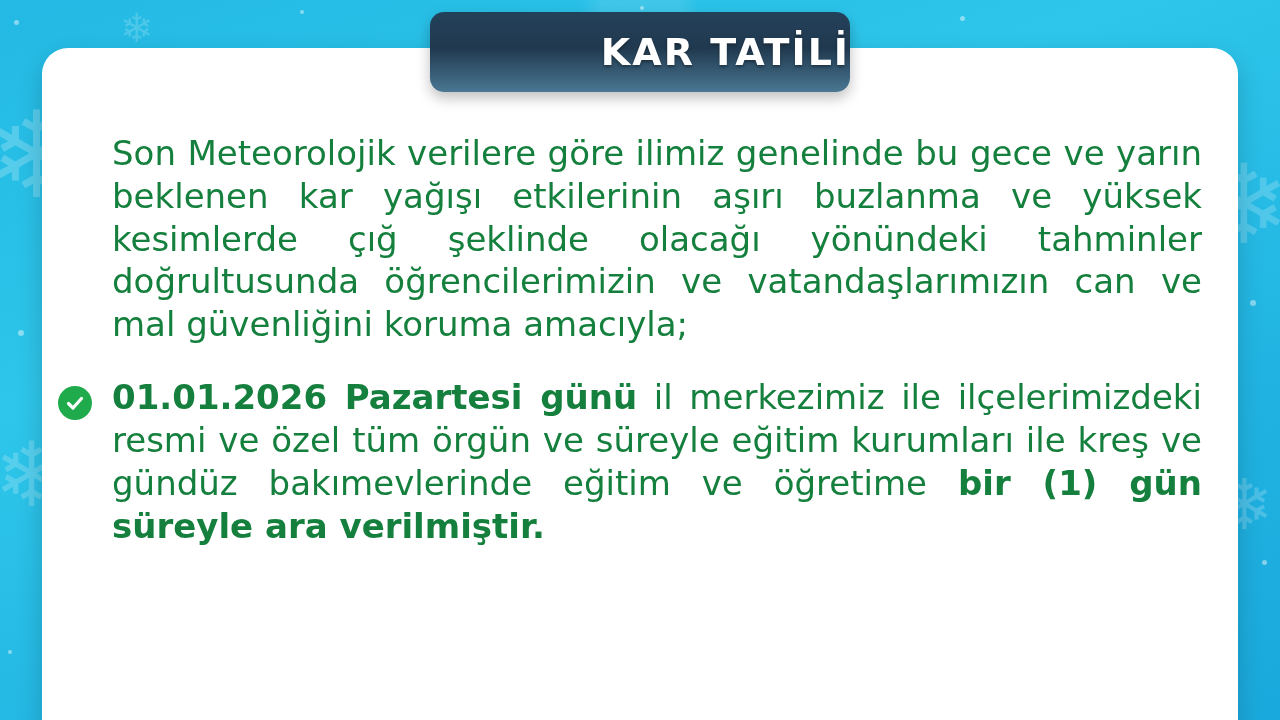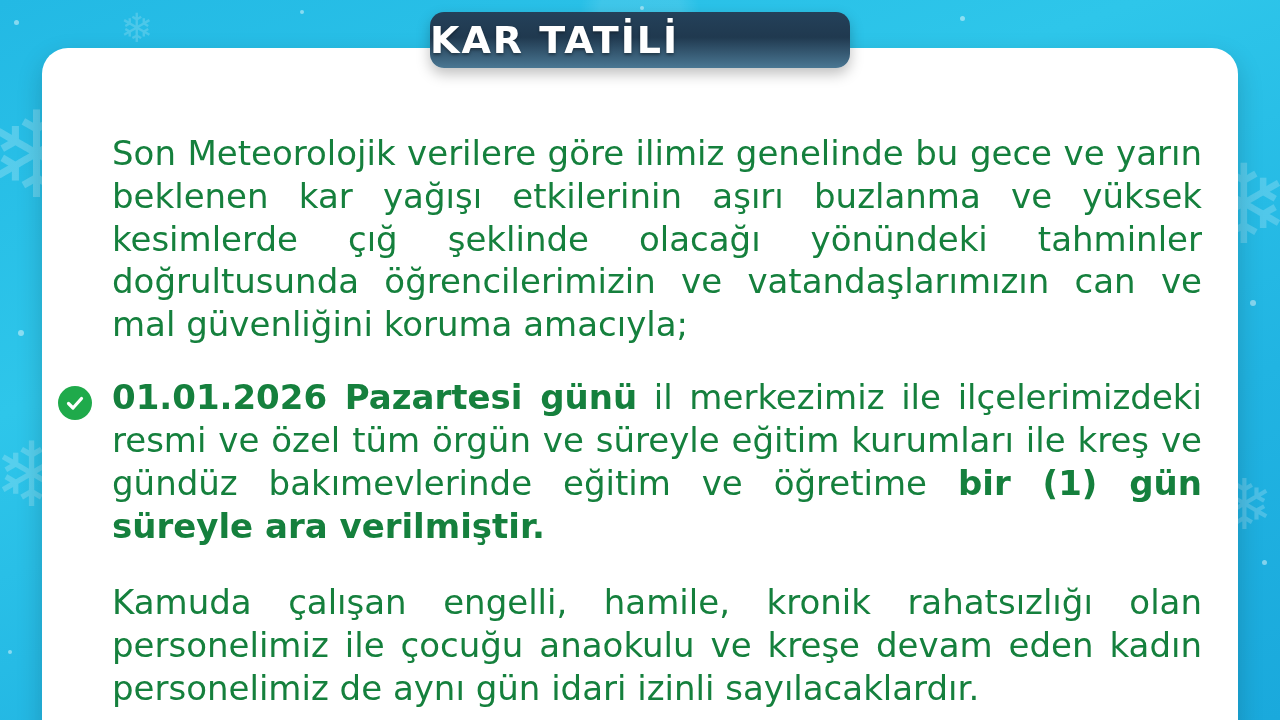--- a/index.html
+++ b/index.html
@@ -57,28 +57,28 @@
     border-radius: 26px;
     box-shadow: 0 10px 26px rgba(0,0,0,0.18);
   }
 
   
   .title-ribbon {
     position: absolute;
     left: 430px;
     top: 12px;
     width: 420px;
-    height: 56px;
+    height: 80px;
     background: linear-gradient(180deg, #2b4a63 0%, #1d3purple 0%, #1f3c55 48%, #4b7894 100%);
     background: linear-gradient(180deg, #24415a 0%, #20394f 45%, #4a7793 100%);
     border-radius: 14px;
     box-shadow: 0 6px 14px rgba(0,0,0,0.25);
     display: flex;
     align-items: center;
-    justify-content: flex-start;
+    justify-content: flex-end;
     z-index: 5;
   }
   .title-ribbon .title-text {
     color: #ffffff;
     font-weight: bold;
     font-size: 38px;
     letter-spacing: 2px;
     text-shadow: 0 2px 3px rgba(0,0,0,0.35);
     white-space: nowrap;
   }
@@ -148,19 +148,18 @@
 
     <div class="bullet-row">
       <span class="check-icon">
         <svg width="22" height="22" viewBox="0 0 22 22" aria-hidden="true">
           <path d="M4.5 11.5 L9 16 L17.5 6.5" fill="none" stroke="#ffffff" stroke-width="3.2" stroke-linecap="round" stroke-linejoin="round"></path>
         </svg>
       </span>
       <p class="para para-2"><b>01.01.2026 Pazartesi  günü</b><span> il merkezimiz ile ilçelerimizdeki resmi ve özel tüm örgün ve süreyle eğitim kurumları ile kreş ve gündüz bakımevlerinde eğitim ve öğretime </span><b>bir (1) gün süreyle ara verilmiştir.</b></p>
     </div>
 
-    <p class="para para-3">Kamuda çalışan engelli, hamile, kronik rahatsızlığı olan personelimiz  ile çocuğu anaokulu ve kreşe devam eden kadın personelimiz de aynı gün idari izinli sayılacaklardır.</p>
   </div>
 </div>
 
 <div class="title-ribbon">
   <span class="title-text">KAR TATİLİ</span>
 </div>
 
 </body></html>

